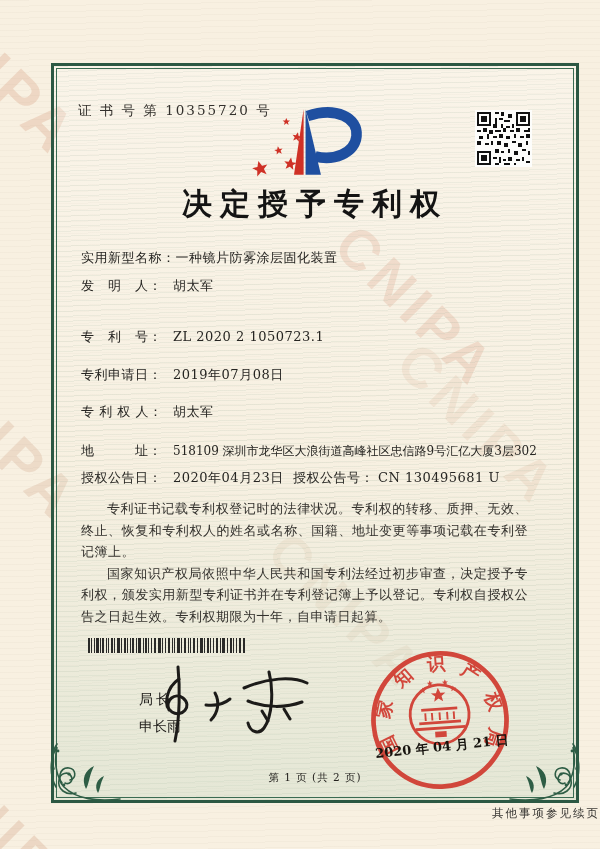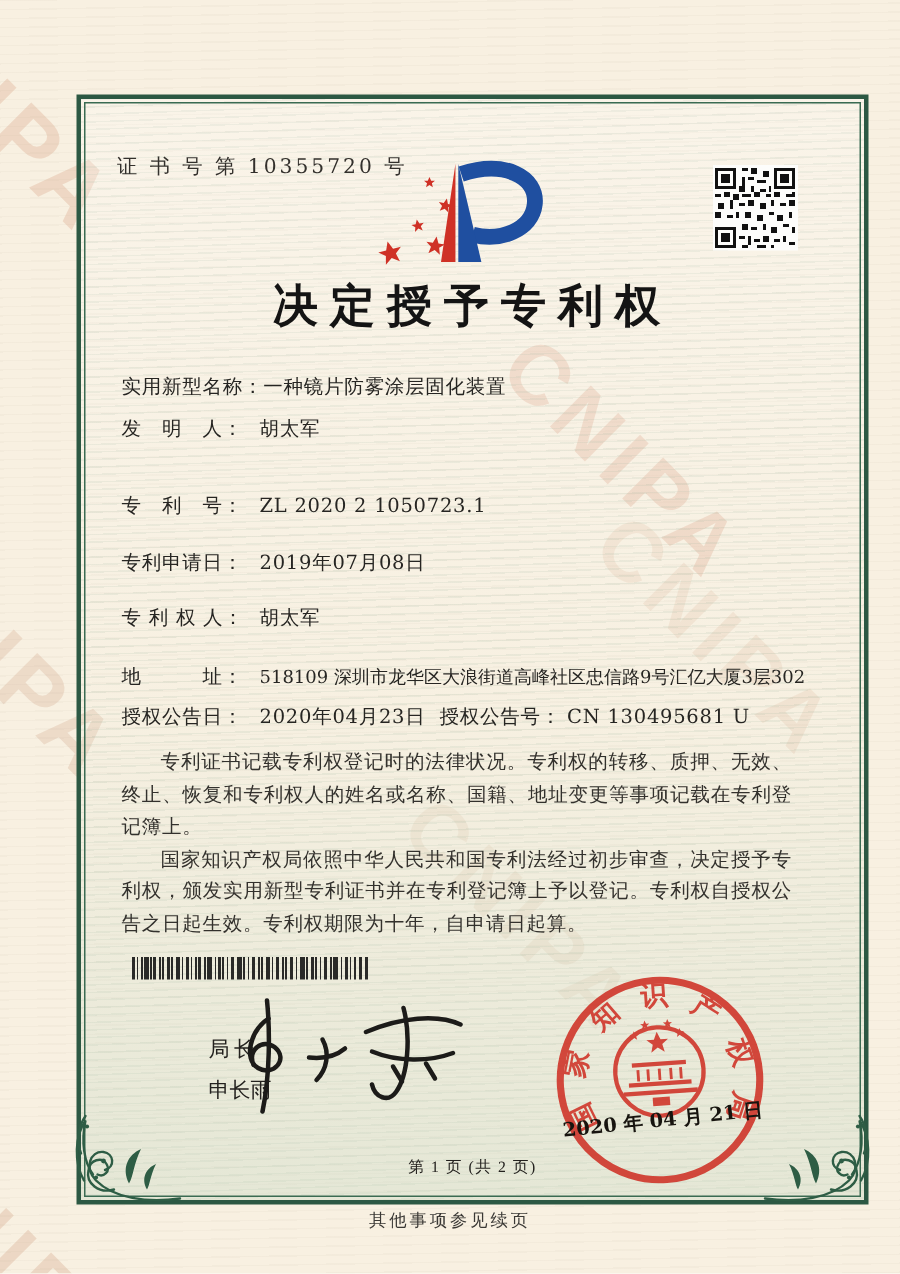--- a/index.html
+++ b/index.html
@@ -67,24 +67,24 @@
   .signer .signer-title{letter-spacing:3px; margin-bottom:9px;}
   .signature{left:95px; top:595px;}
 
   .seal{left:307px; top:578px; width:158px; height:152px; transform:rotate(-4deg);}
   .seal svg{position:absolute; left:0; top:0;}
   .seal-date{
     position:absolute; left:8px; top:94px; width:142px; text-align:center;
     font-size:13px; font-weight:bold; color:#17140f; transform:rotate(-2deg);
     white-space:nowrap; letter-spacing:0px; z-index:5;
   }
-  .page-num{left:0; top:705px; width:100%; text-align:center; font-size:10.5px; letter-spacing:1px; color:#23211e;font-family:Liberation Serif, serif;}
+  .page-num{left:0; top:705px; width:100%; text-align:center; font-size:10.5px; letter-spacing:1px; color:#23211e;}
 
   .note{
-    position:absolute; left:0; top:806px; width:100%; text-align:center; z-index:3;
+    position:absolute; left:0; top:806px; width:100%; text-align:right; z-index:3;
     font-size:11.5px; letter-spacing:2px; color:#3a3835;
   }
   .flourish{position:absolute; z-index:5; pointer-events:none;}
   .flourish-left{left:-12px; top:663px;}
   .flourish-right{right:-12px; top:663px; transform:scaleX(-1);}
 </style>
 </head>
 <body>
 
 <div class="page">

